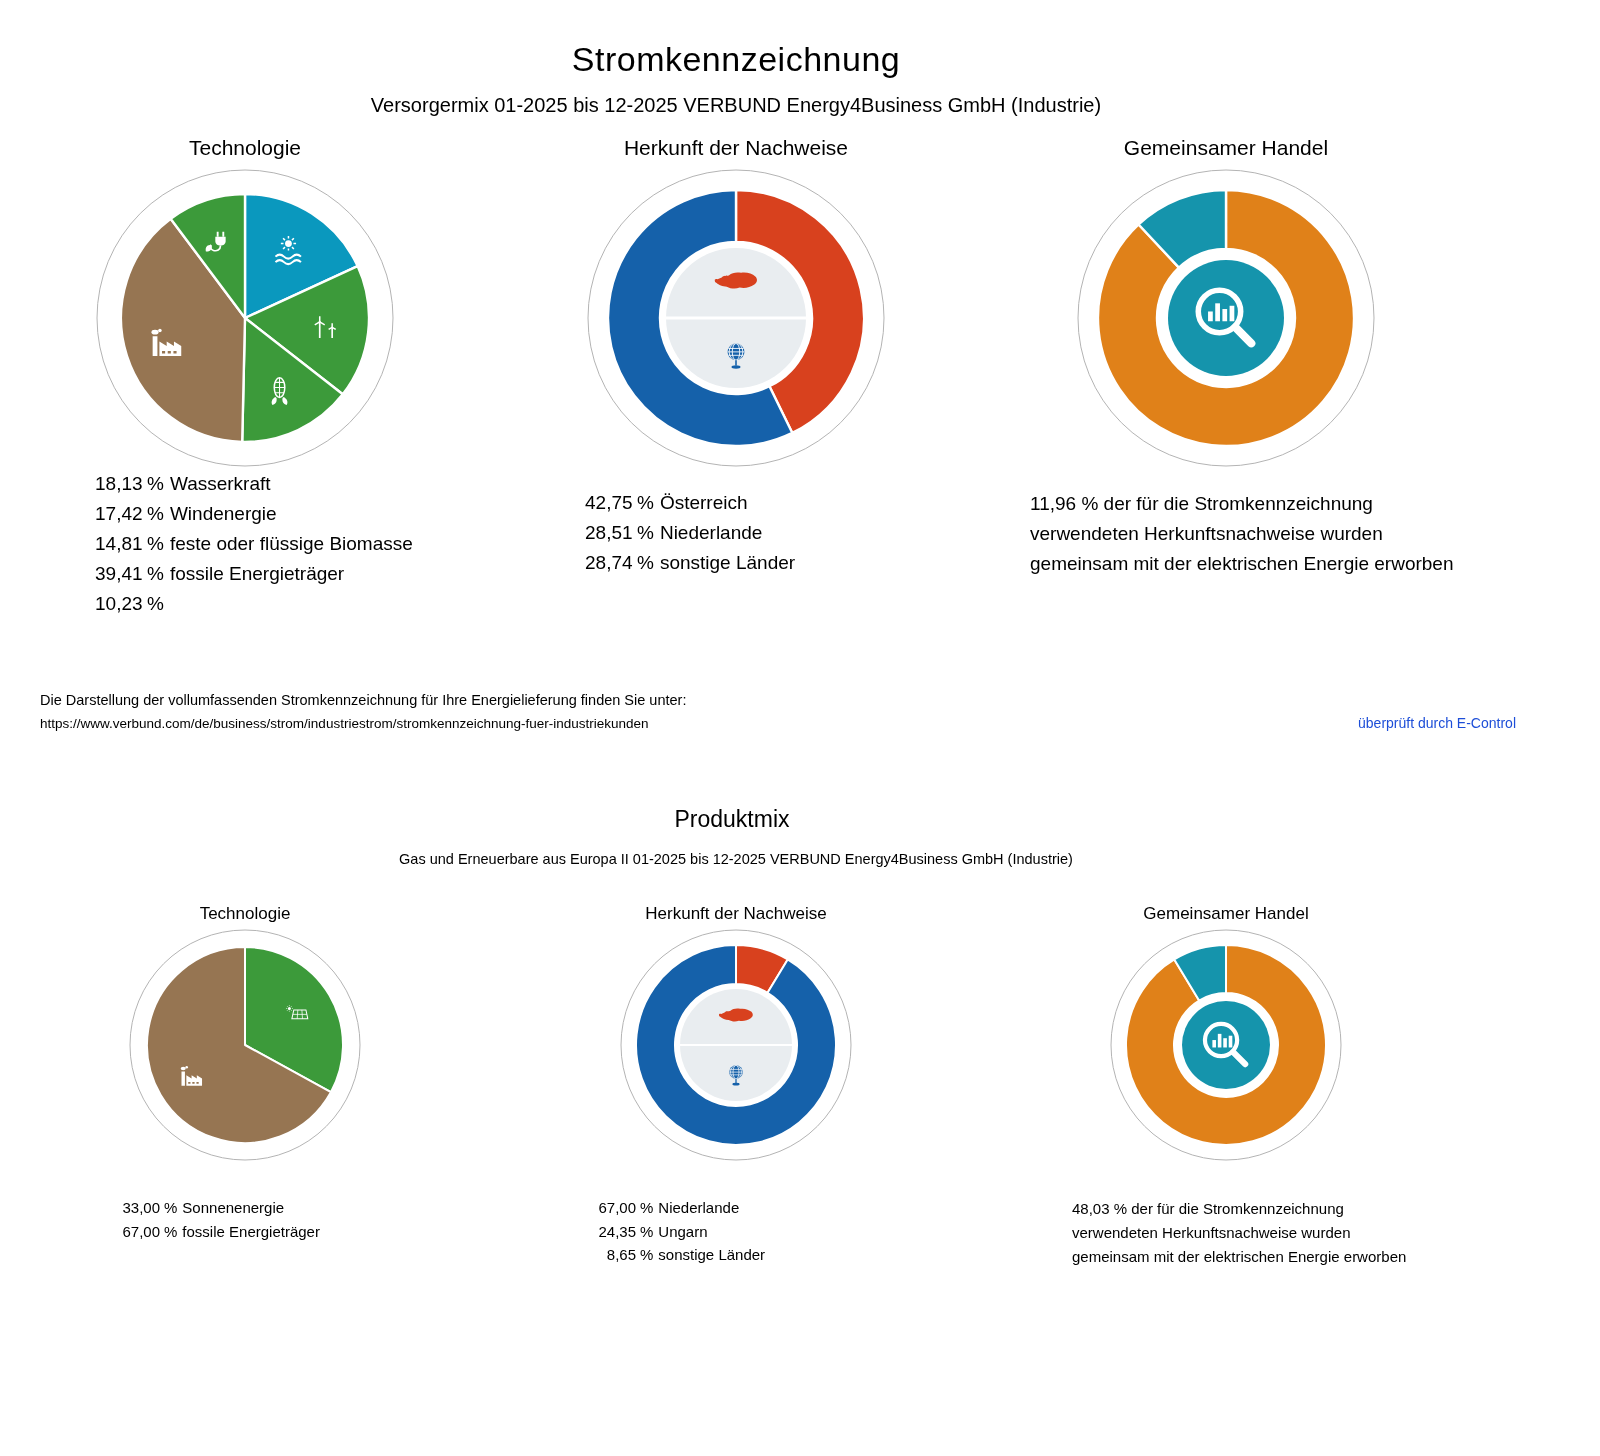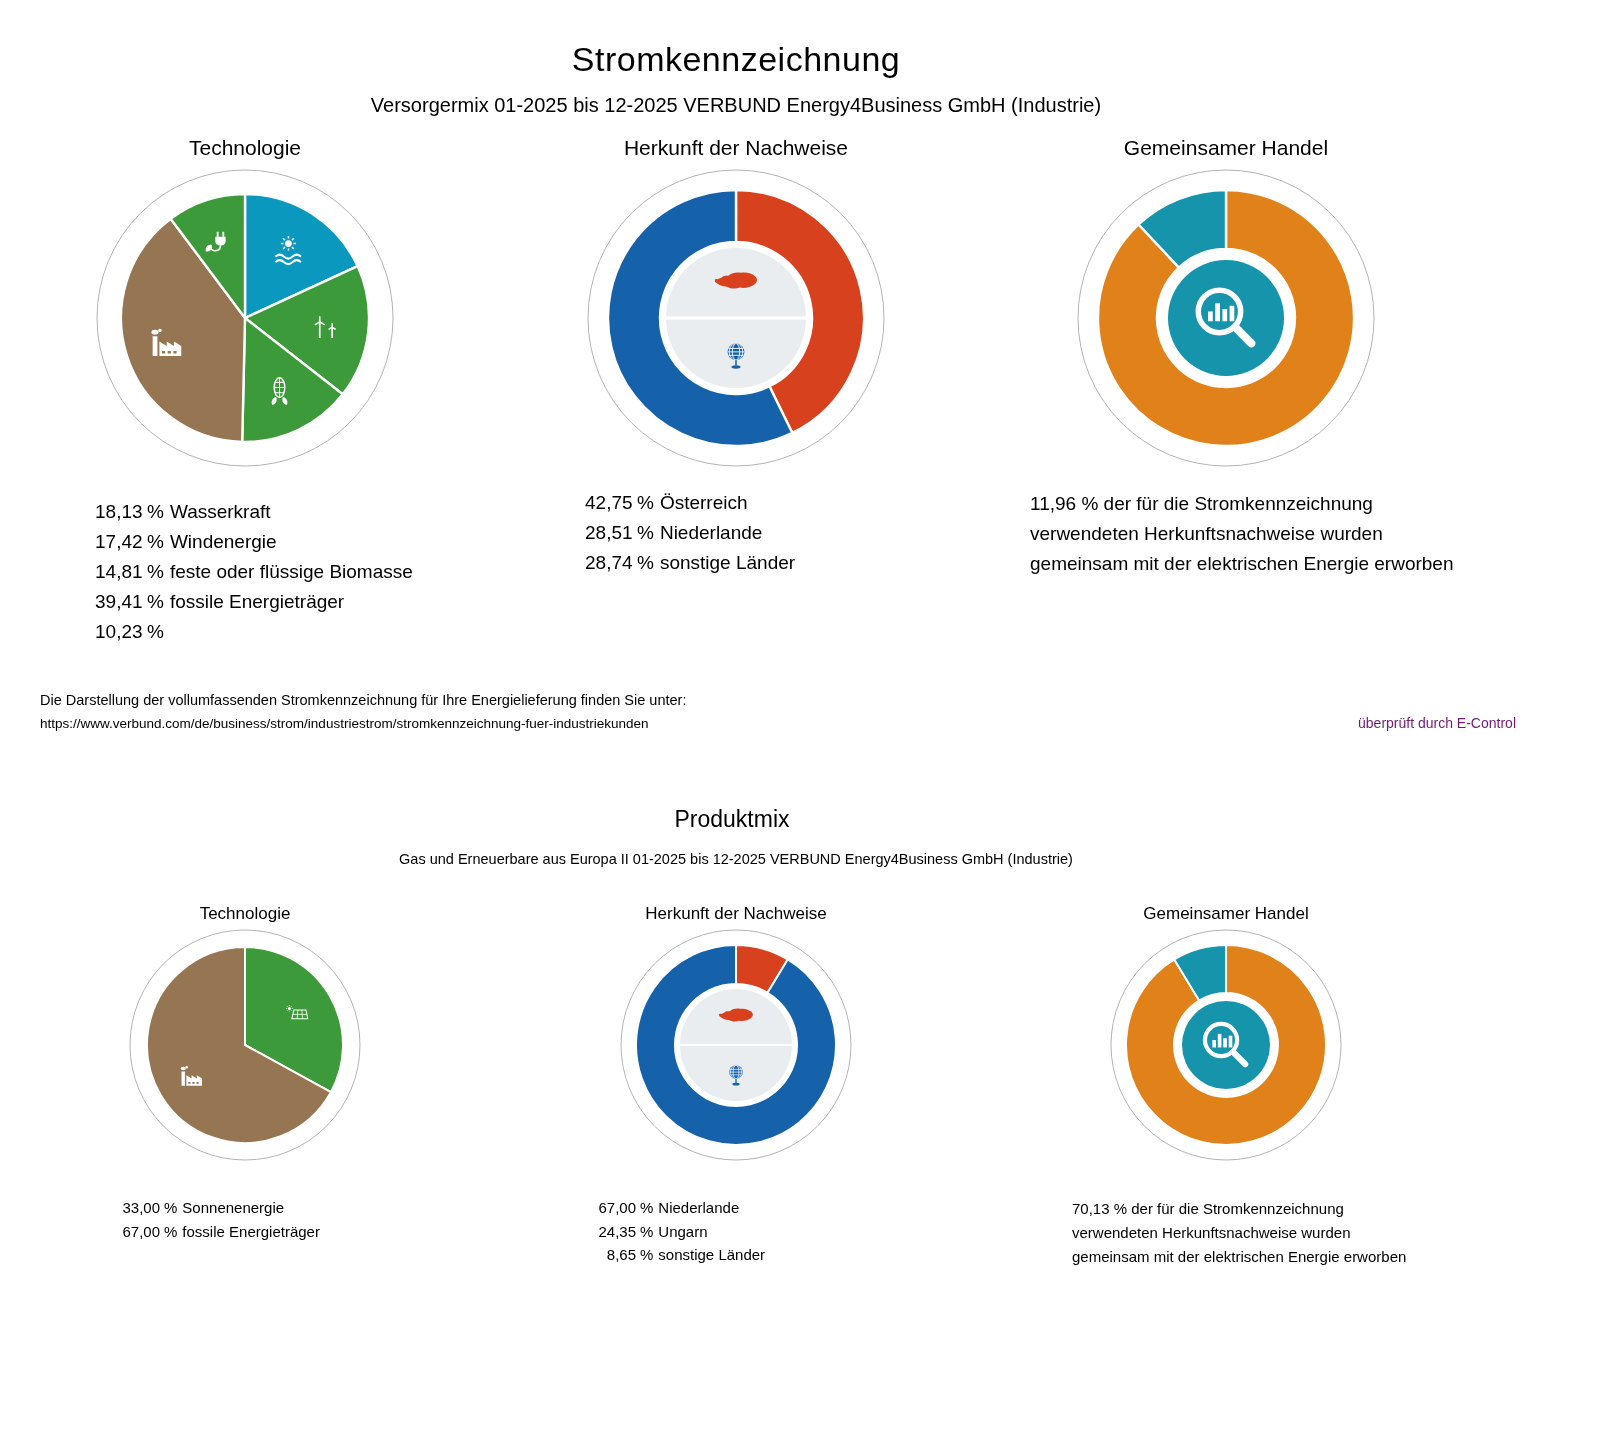--- a/index.html
+++ b/index.html
@@ -18,21 +18,21 @@
   .legend .lval{width:47px;text-align:right;flex:none;}
   .legend .lpct{margin:0 6px 0 5px;flex:none;}
   .legend .llab{max-width:272px;text-align:center;}
   .legend-sm .lval{width:38px;text-align:right;flex:none;}
   .legend-sm .lpct{margin:0 5px 0 4px;flex:none;}
   .legend-sm .llab{max-width:250px;}
   .legend-text{font-size:19px;line-height:30px;width:452px;}
   .legend-text-sm{font-size:15px;line-height:24px;width:356px;}
   .f1{left:40px;top:692px;font-size:14.5px;}
   .f2{left:40px;top:716px;font-size:13.5px;}
-  .fv{left:1316px;top:715px;width:200px;text-align:right;font-size:14px;color:#701a75;}
+  .fv{left:1316px;top:715px;width:200px;text-align:right;font-size:14px;color:#1d4ed8;}
   svg.chart{overflow:visible;}
 </style>
 </head>
 <body>
 
 <svg width="0" height="0" style="position:absolute" aria-hidden="true">
   <defs>
     <symbol id="hydro-icon" viewBox="0 0 32 30">
       <circle cx="16" cy="8.5" r="3.4" fill="currentColor"></circle>
       <g stroke="currentColor" stroke-width="1.5">
@@ -175,21 +175,21 @@
       <use width="23.52" height="29.4" x="138.24" y="173.10000000000002" href="#globe-icon" style="color: rgb(21, 97, 170);"></use>
     </svg>
   <svg class="abs chart" style="left:1076px;top:168px;" width="300" height="300" viewBox="0 0 300 300">
       <circle cx="150" cy="150" r="148" fill="none" stroke="#b4b4b4" stroke-width="1"></circle>
       <path d="M150 22 A128 128 0 1 1 62.61275547085103 56.47209243438233 L102.89281349600563 99.58261232790923 A69 69 0 1 0 150 81 Z" fill="#e08119" stroke="#ffffff" stroke-width="2.4" stroke-linejoin="round"></path>
       <path d="M62.61275547085103 56.47209243438233 A128 128 0 0 1 149.99999999999997 22 L149.99999999999997 81 A69 69 0 0 0 102.89281349600563 99.58261232790923 Z" fill="#1594ac" stroke="#ffffff" stroke-width="2.4" stroke-linejoin="round"></path>
       <circle cx="150" cy="150" r="58" fill="#1594ac"></circle>
       <use width="78.30000000000001" height="78.30000000000001" x="110.85" y="110.85" href="#magnifier-icon" style="color: rgb(255, 255, 255);"></use>
     </svg>
 
-  <div class="abs legend" style="left:95px;top:497px;">
+  <div class="abs legend" style="left:95px;top:469px;">
       <div class="lrow">
         <span class="lval">18,13</span>
         <span class="lpct">%</span>
         <span class="llab">Wasserkraft</span>
       </div>
       <div class="lrow">
         <span class="lval">17,42</span>
         <span class="lpct">%</span>
         <span class="llab">Windenergie</span>
       </div>
@@ -284,15 +284,15 @@
         <span class="lval">24,35</span>
         <span class="lpct">%</span>
         <span class="llab">Ungarn</span>
       </div>
       <div class="lrow">
         <span class="lval">8,65</span>
         <span class="lpct">%</span>
         <span class="llab">sonstige Länder</span>
       </div>
     </div>
-  <div class="abs legend-text-sm" style="left:1072px;top:1197px;">70,13 % der für die Stromkennzeichnung verwendeten Herkunftsnachweise wurden gemeinsam mit der elektrischen Energie erworben</div>
+  <div class="abs legend-text-sm" style="left:1072px;top:1197px;">48,03 % der für die Stromkennzeichnung verwendeten Herkunftsnachweise wurden gemeinsam mit der elektrischen Energie erworben</div>
 
 </div>
 
 </body></html>

